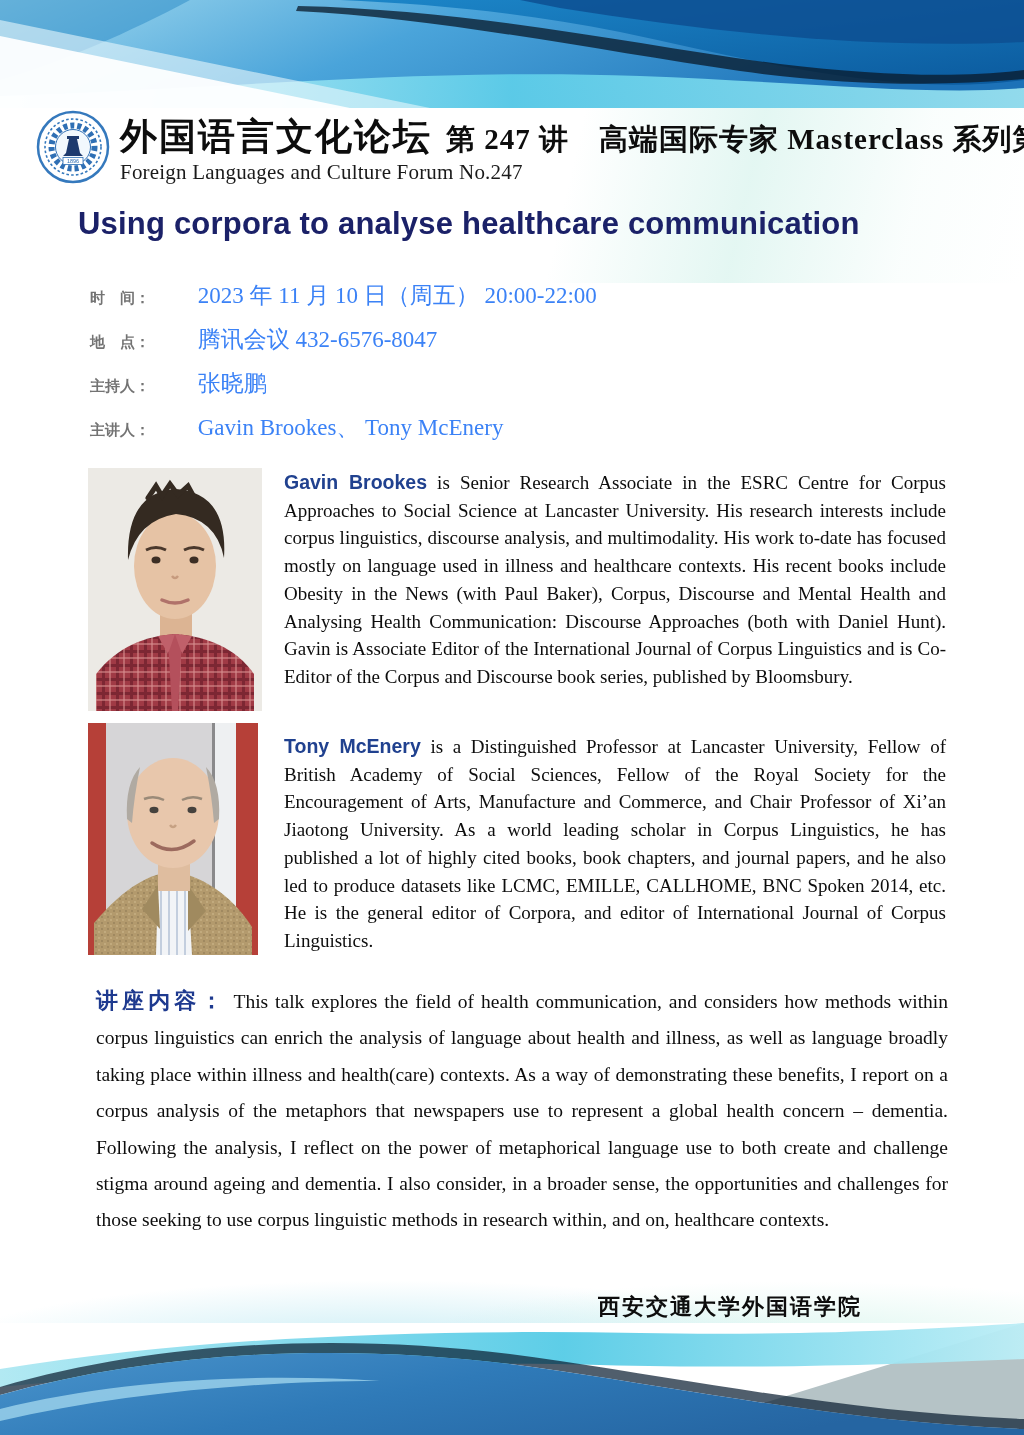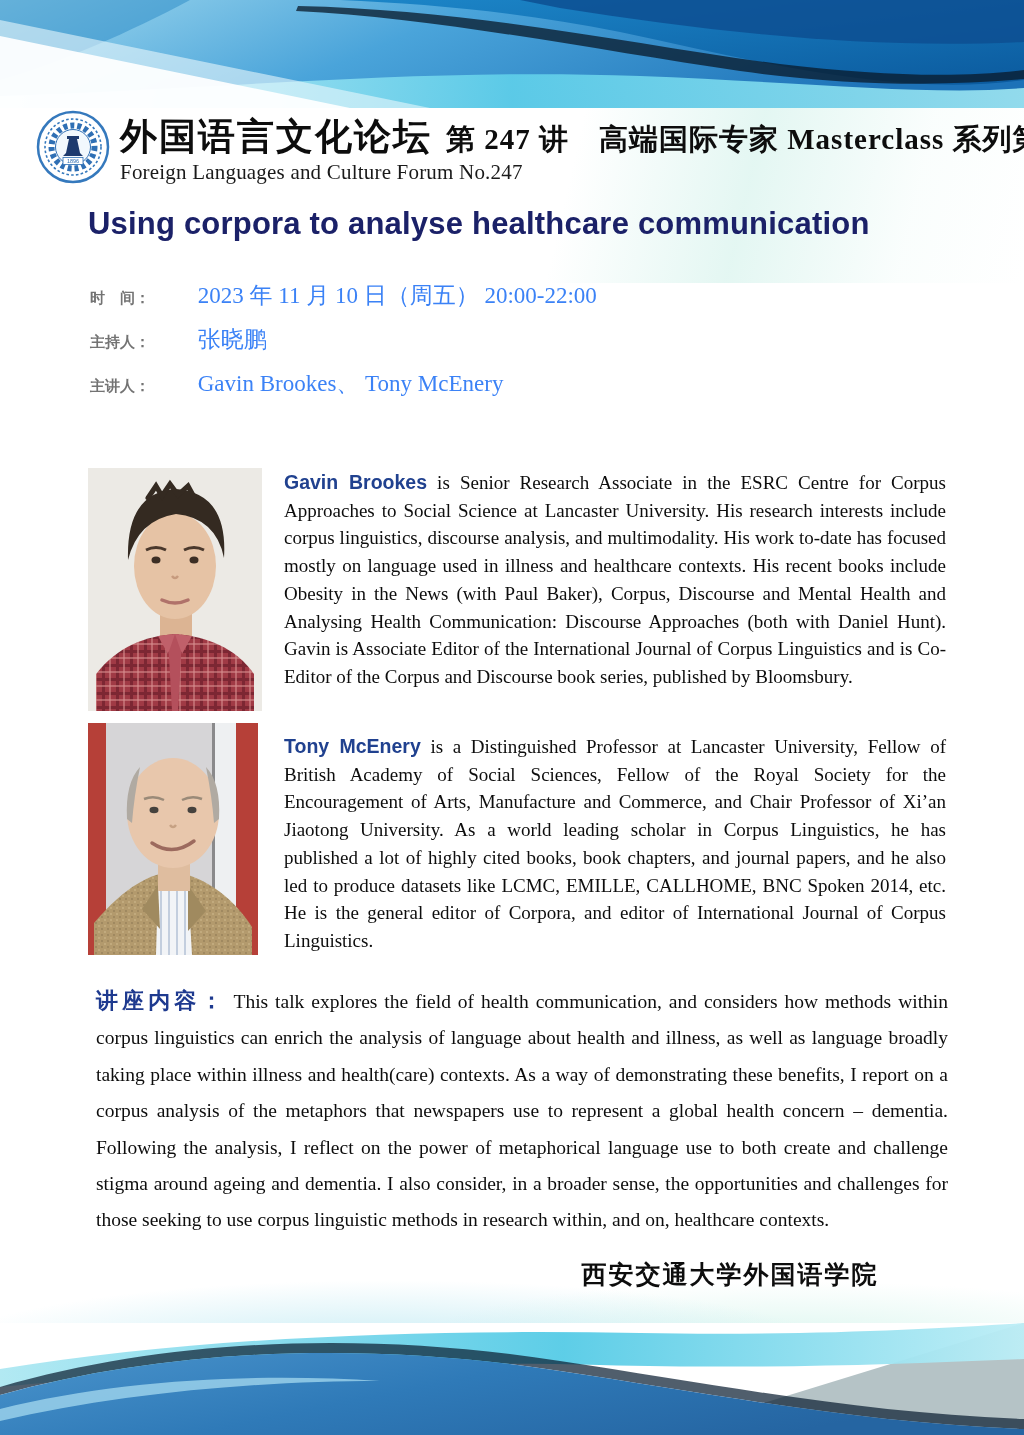--- a/index.html
+++ b/index.html
@@ -25,21 +25,21 @@
       radial-gradient(ellipse 60% 70% at 78% 95%, rgba(195,240,228,.5), rgba(195,240,228,0) 60%);
   }
   
   .logo{position:absolute;top:110px;left:36px;width:74px;height:74px;}
   .hd-cn{position:absolute;top:112px;left:120px;white-space:nowrap;color:#0d0d0d;}
   .hd-cn .main{font-size:37px;font-weight:bold;letter-spacing:2px;}
   .hd-cn .sub{font-size:29px;font-weight:bold;margin-left:14px;letter-spacing:1px;}
   .hd-en{position:absolute;top:160px;left:120px;font-family:Liberation Serif, serif;
          font-size:21px;color:#1a1a1a;letter-spacing:.2px;}
   .title{
-    position:absolute;top:206px;left:88px;width:860px;
+    position:absolute;top:206px;left:78px;width:860px;
     font-family:"Liberation Sans",sans-serif;font-weight:bold;
     font-size:31px;color:#1b2168;letter-spacing:.2px;
   }
   
   .details{position:absolute;top:280px;left:90px;}
   .drow{height:44px;line-height:32px;font-size:23px;}
   .dlabel{display:inline-block;width:102px;color:#737373;font-weight:bold;font-size:15px;
           font-family:"Liberation Serif",serif;}
   .dvalue{color:#3b82f6;font-family:"Liberation Serif",serif;}
   
@@ -51,22 +51,22 @@
   }
   .sp-name{font-family:"Liberation Sans",sans-serif;font-weight:bold;color:#20418f;font-size:19.5px;}
   
   .abstract{
     position:absolute;top:975px;left:88px;width:852px;text-align:justify;
     font-size:19.5px;line-height:36.4px;color:#0d0d0d;margin:8px;
   }
   .ab-label{color:#1e3a8f;font-weight:bold;font-size:22px;letter-spacing:2px;
             font-family:"Liberation Serif",serif;}
   
-  .orgs{position:absolute;top:1252px;left:450px;width:560px;text-align:center;
-        font-weight:bold;font-size:25px;color:#0d0d0d;line-height:46px;letter-spacing:2px;}
+  .orgs{position:absolute;top:1284px;left:450px;width:560px;text-align:center;
+        font-weight:bold;font-size:22px;color:#0d0d0d;line-height:46px;letter-spacing:2px;}
 </style>
 </head>
 <body>
 
 <div class="poster">
 
   <div class="band band-top">
     <svg viewBox="0 0 1024 108" preserveAspectRatio="none">
       <defs>
         <linearGradient id="gBase" x1="0" y1="0" x2="1" y2="0.25">
@@ -114,20 +114,24 @@
     <span class="main">外国语言文化论坛</span><span class="sub">第 247 讲　高端国际专家 Masterclass 系列第 23 讲</span>
   </div>
   <div class="hd-en">Foreign Languages and Culture Forum No.247</div>
 
   <h1 class="title" style="margin:0;">Using corpora to analyse healthcare communication</h1>
 
   <div class="details">
     <div class="drow">
       <span class="dlabel">时　间：</span>
       <span class="dvalue">2023 年 11 月 10 日（周五）  20:00-22:00</span>
+    </div>
+    <div class="drow">
+      <span class="dlabel">地　点：</span>
+      <span class="dvalue">腾讯会议 432-6576-8047</span>
     </div>
     <div class="drow">
       <span class="dlabel">主持人：</span>
       <span class="dvalue">张晓鹏</span>
     </div>
     <div class="drow">
       <span class="dlabel">主讲人：</span>
       <span class="dvalue">Gavin Brookes、 Tony McEnery</span>
     </div>
   </div>

